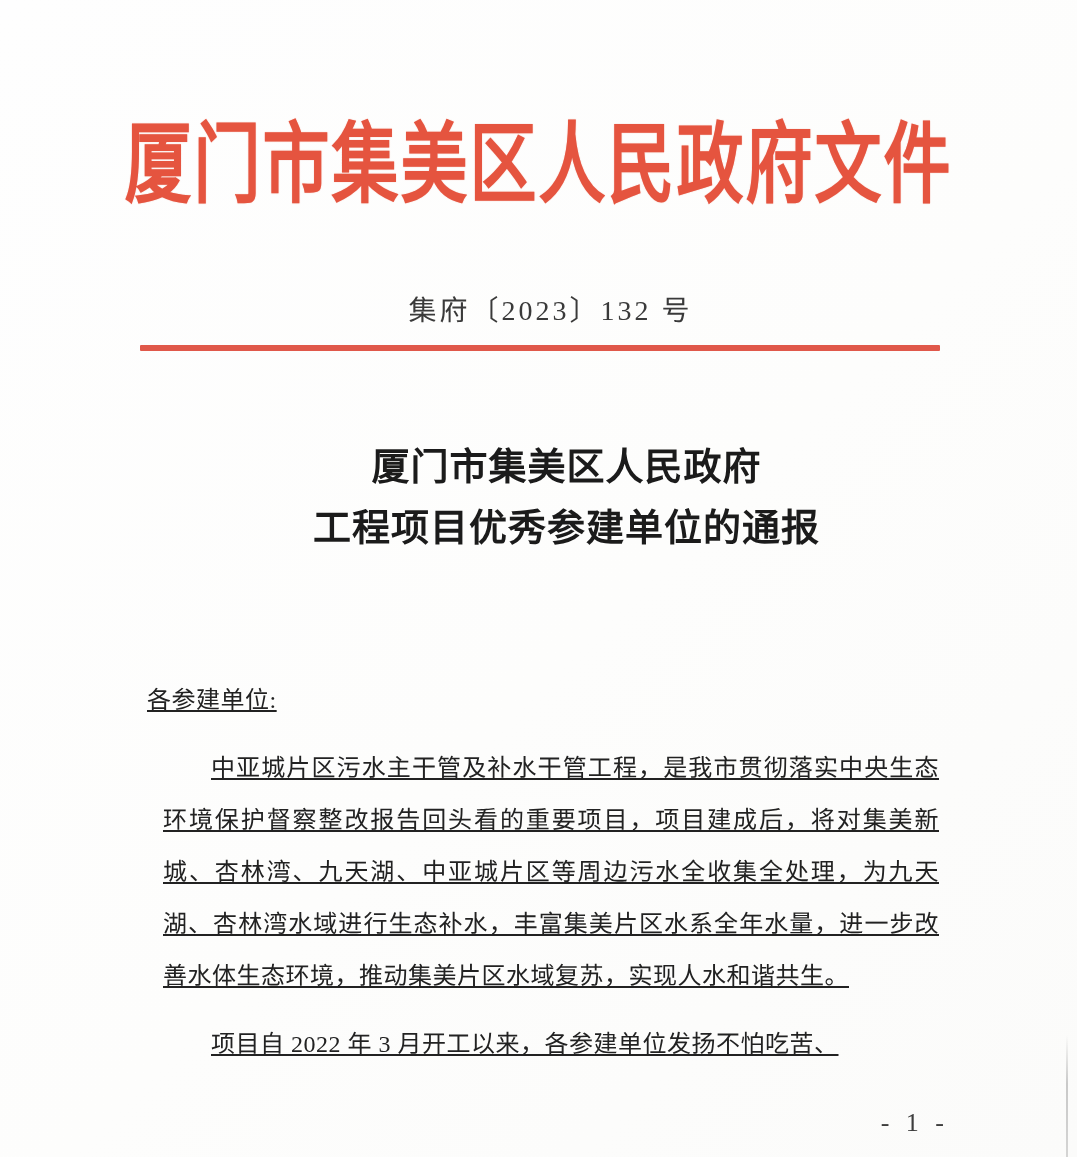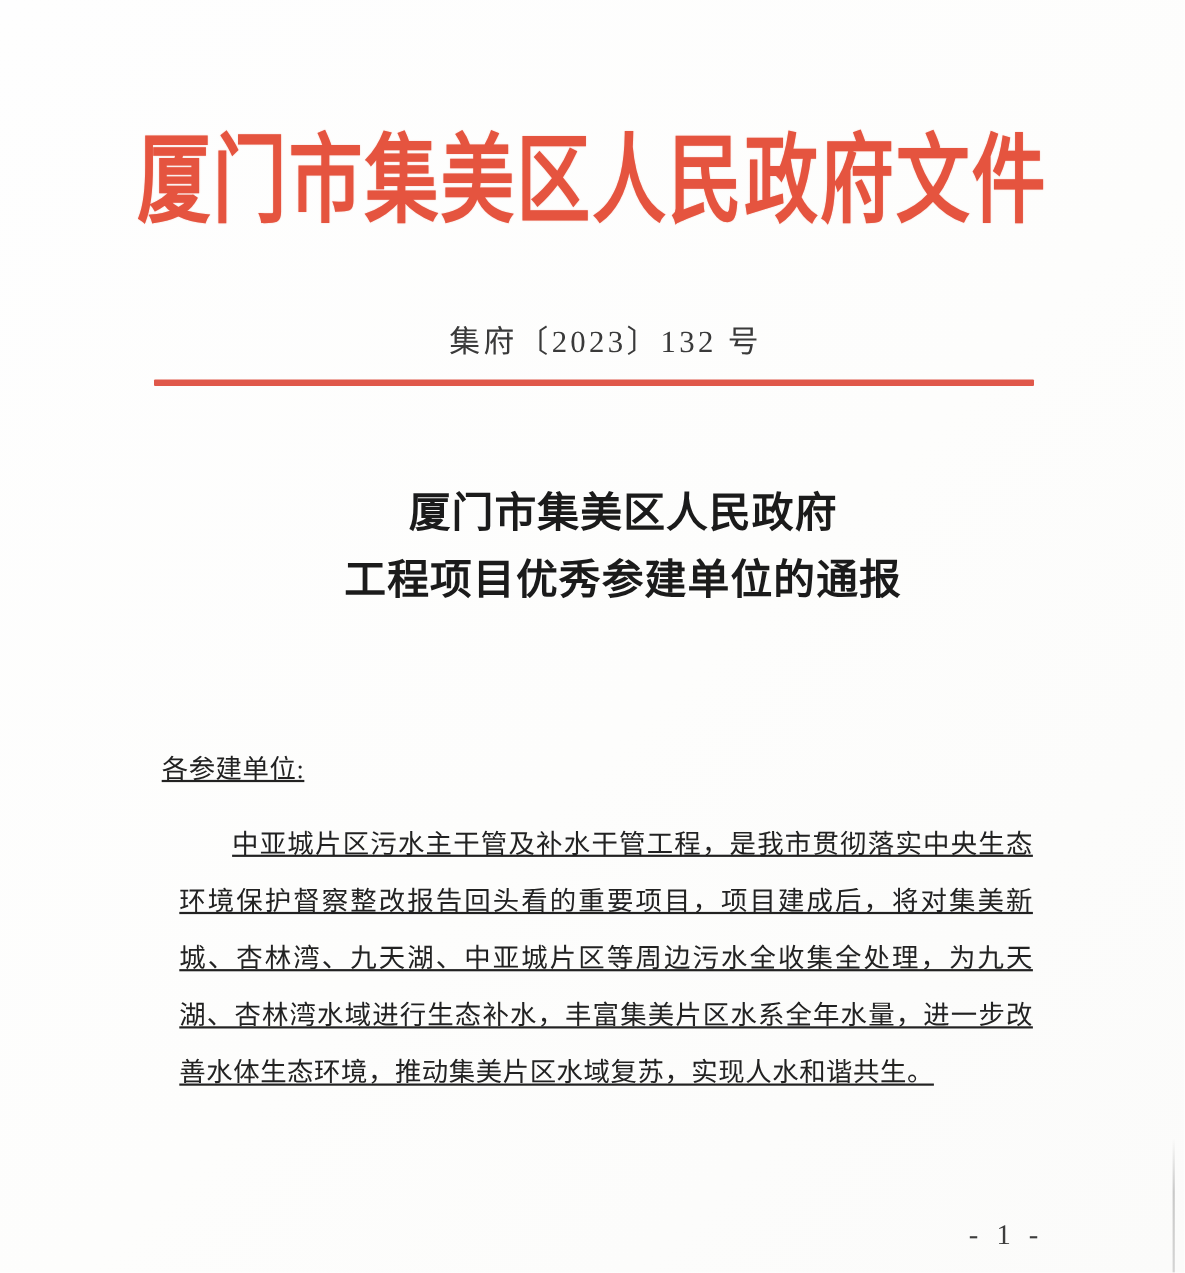--- a/index.html
+++ b/index.html
@@ -126,19 +126,20 @@
   <div class="red-rule"></div>
 
   <div class="doc-title">
     <div>厦门市集美区人民政府</div>
     <div>工程项目优秀参建单位的通报</div>
   </div>
 
   <div class="doc-body">
     <div class="salutation">各参建单位:</div>
     <p>中亚城片区污水主干管及补水干管工程，是我市贯彻落实中央生态环境保护督察整改报告回头看的重要项目，项目建成后，将对集美新城、杏林湾、九天湖、中亚城片区等周边污水全收集全处理，为九天湖、杏林湾水域进行生态补水，丰富集美片区水系全年水量，进一步改善水体生态环境，推动集美片区水域复苏，实现人水和谐共生。</p>
+    <p>项目自 2022 年 3 月开工以来，各参建单位发扬不怕吃苦、</p>
   </div>
 
   <div class="page-number">- 1 -</div>
 
   <div class="scan-edge"></div>
 
 </div>
 
 </body></html>

